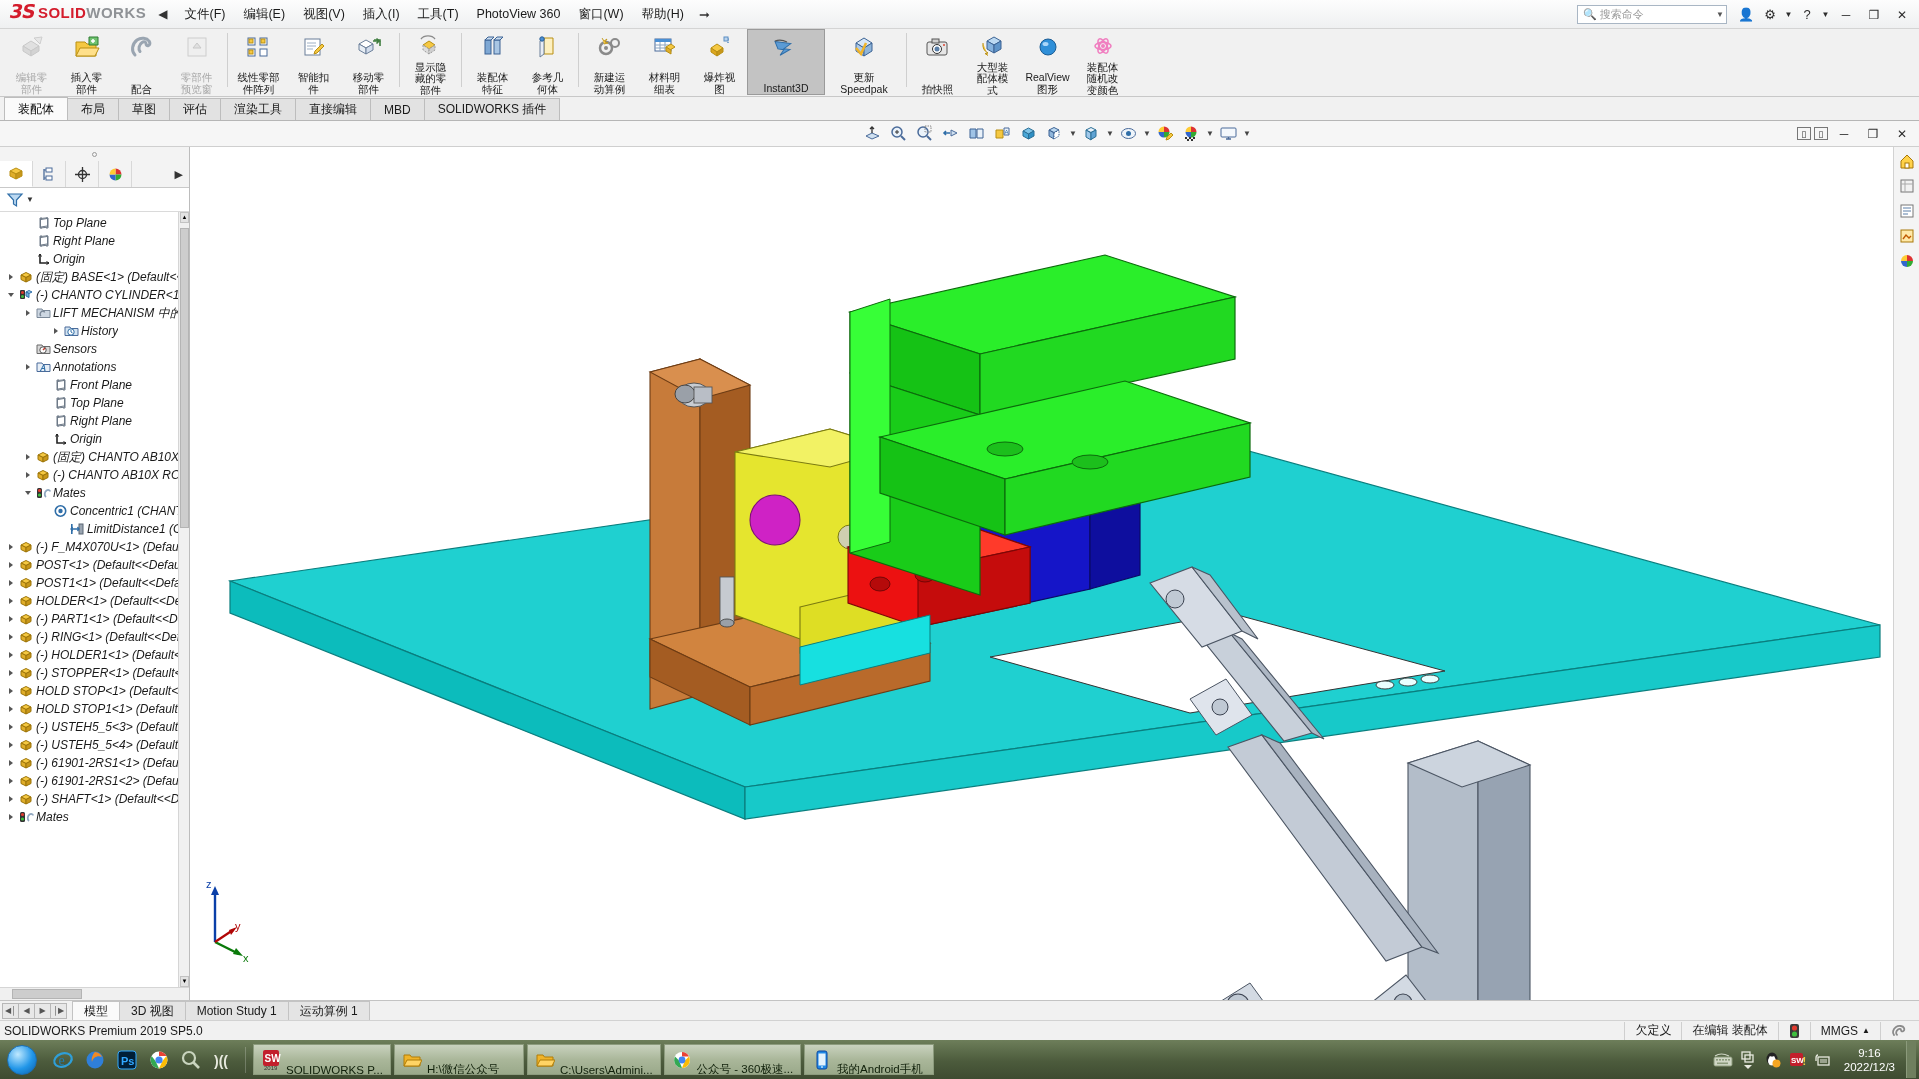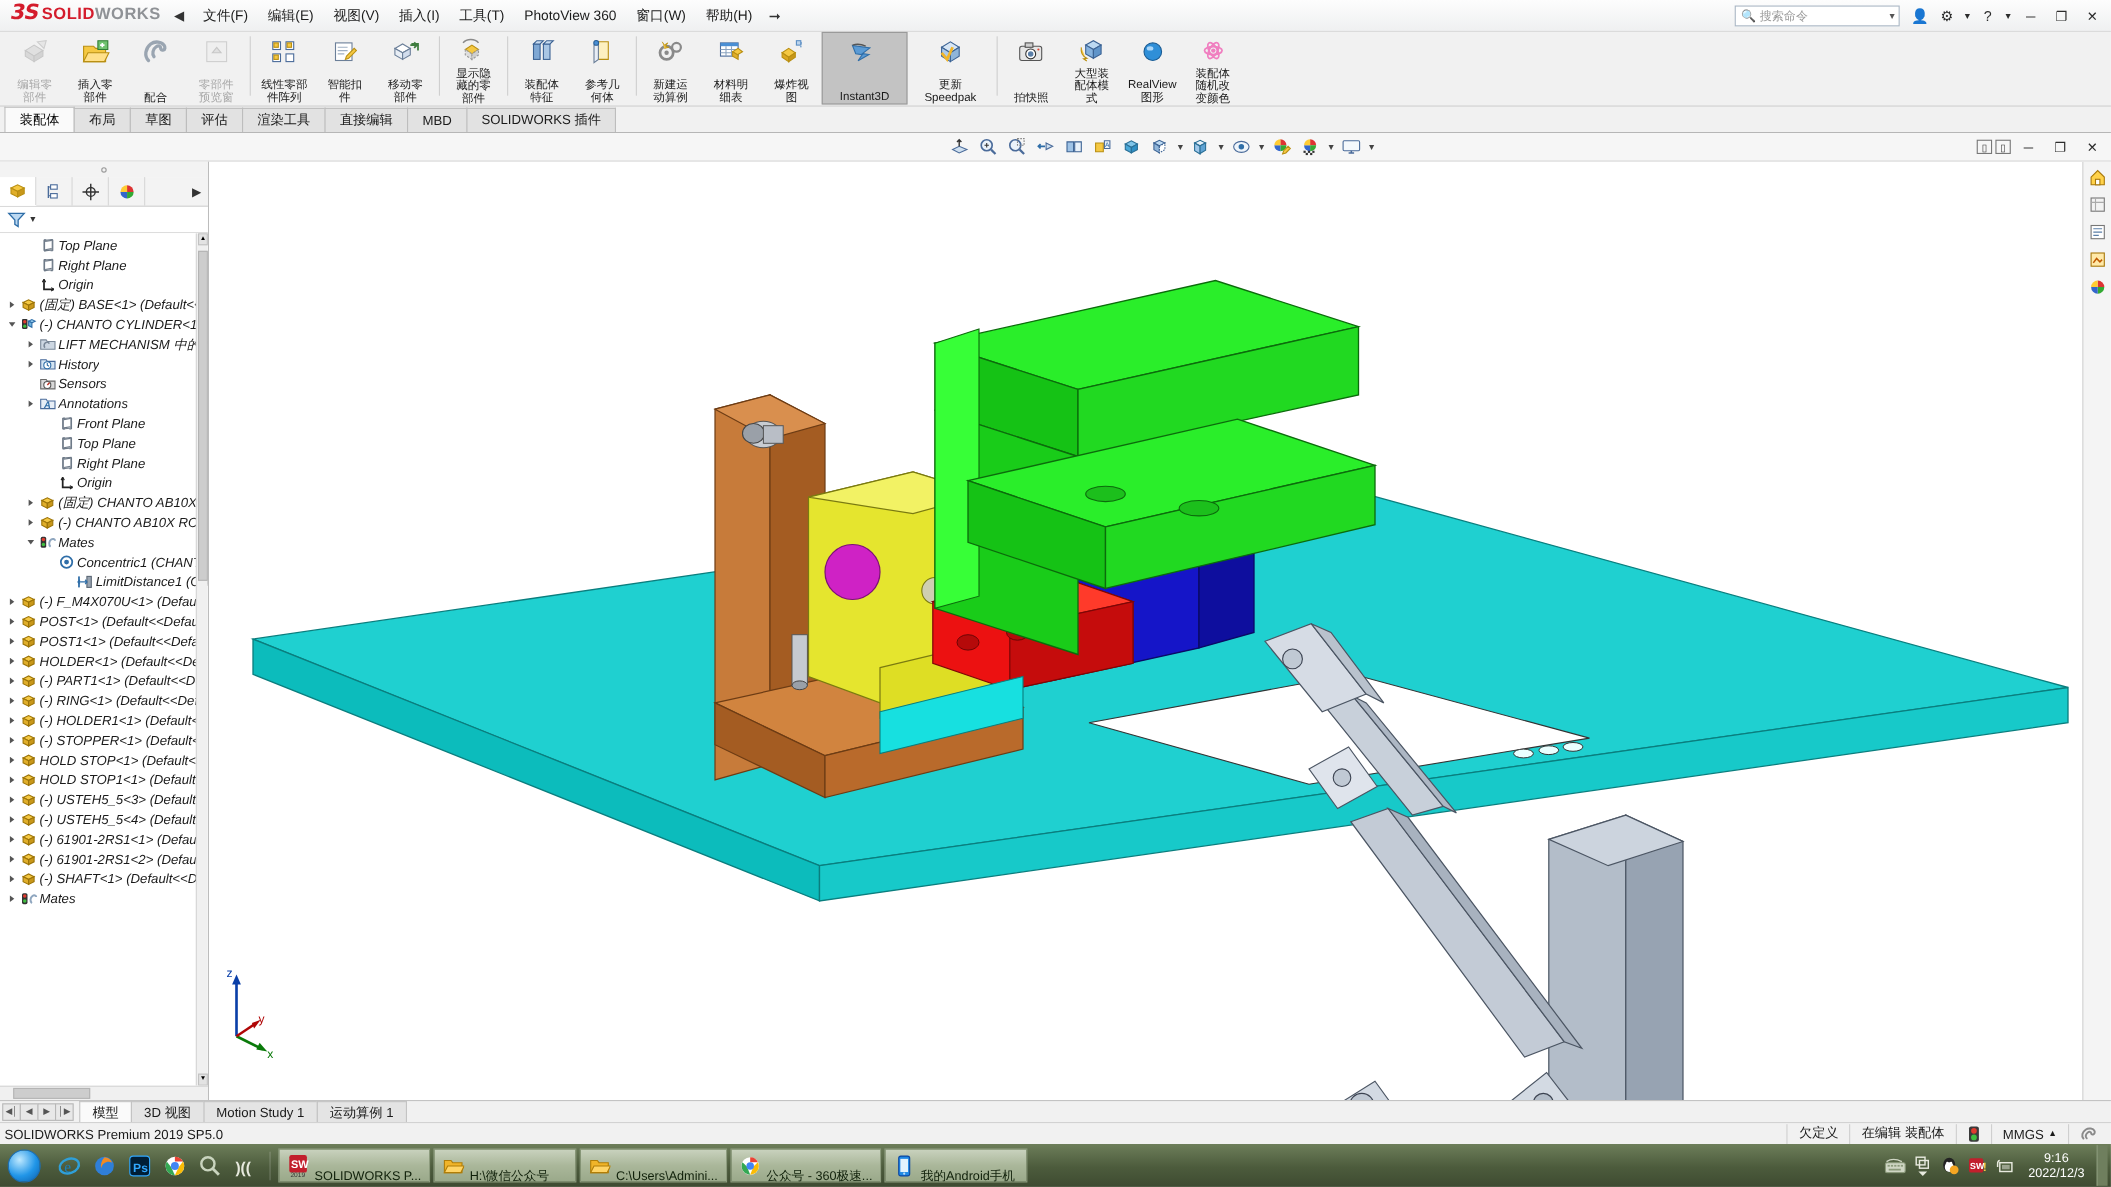--- a/index.html
+++ b/index.html
@@ -753,21 +753,21 @@
               </svg>
             </span>
             <span class="ticon2">
               <svg width="15" height="14" viewBox="0 0 15 14">
                 <path d="M1 3 h5 l1 1.5 h7 v7 H1Z" fill="#cdd7e2" stroke="#7a8898"></path>
                 <path d="M5 10 C3.5 9 4 6.5 5.5 5.5 C6.8 4.7 8.5 5.2 8.5 6.5" fill="none" stroke="#7a8898" stroke-width="1.5"></path>
               </svg>
             </span>
             <span class="tlbl">LIFT MECHANISM 中的配</span>
           </div>
-          <div class="trow" style="padding-left: 21px;">
+          <div class="trow" style="padding-left: 21px; margin-left: 28px;">
             <span class="tw">
               <svg width="8" height="8" viewBox="0 0 8 8">
                 <path d="M2 1 L6 4 L2 7Z" fill="#555"></path>
               </svg>
             </span>
             <span class="ticon2">
               <svg width="15" height="14" viewBox="0 0 15 14">
                 <path d="M1 3 h5 l1 1.5 h7 v7 H1Z" fill="#d4e4f2" stroke="#4a6b9a"></path>
                 <circle cx="7" cy="8" r="3.2" fill="#fff" stroke="#2f6ea8"></circle>
                 <path d="M7 6 v2 l1.6 1" stroke="#2f6ea8" fill="none"></path>

